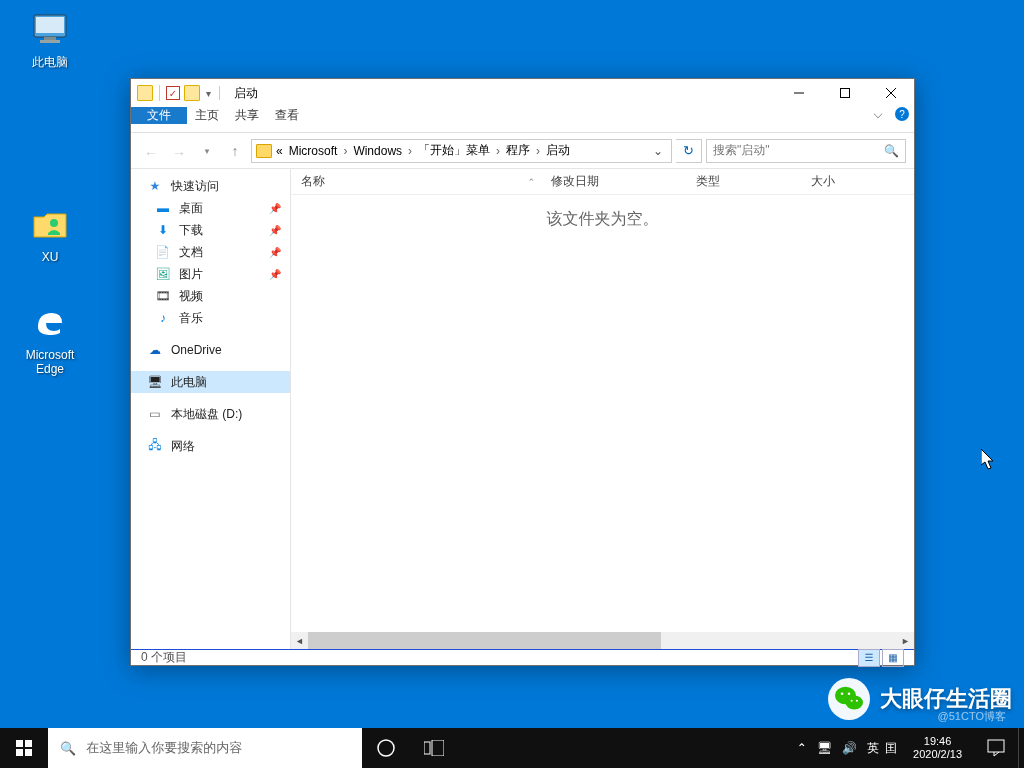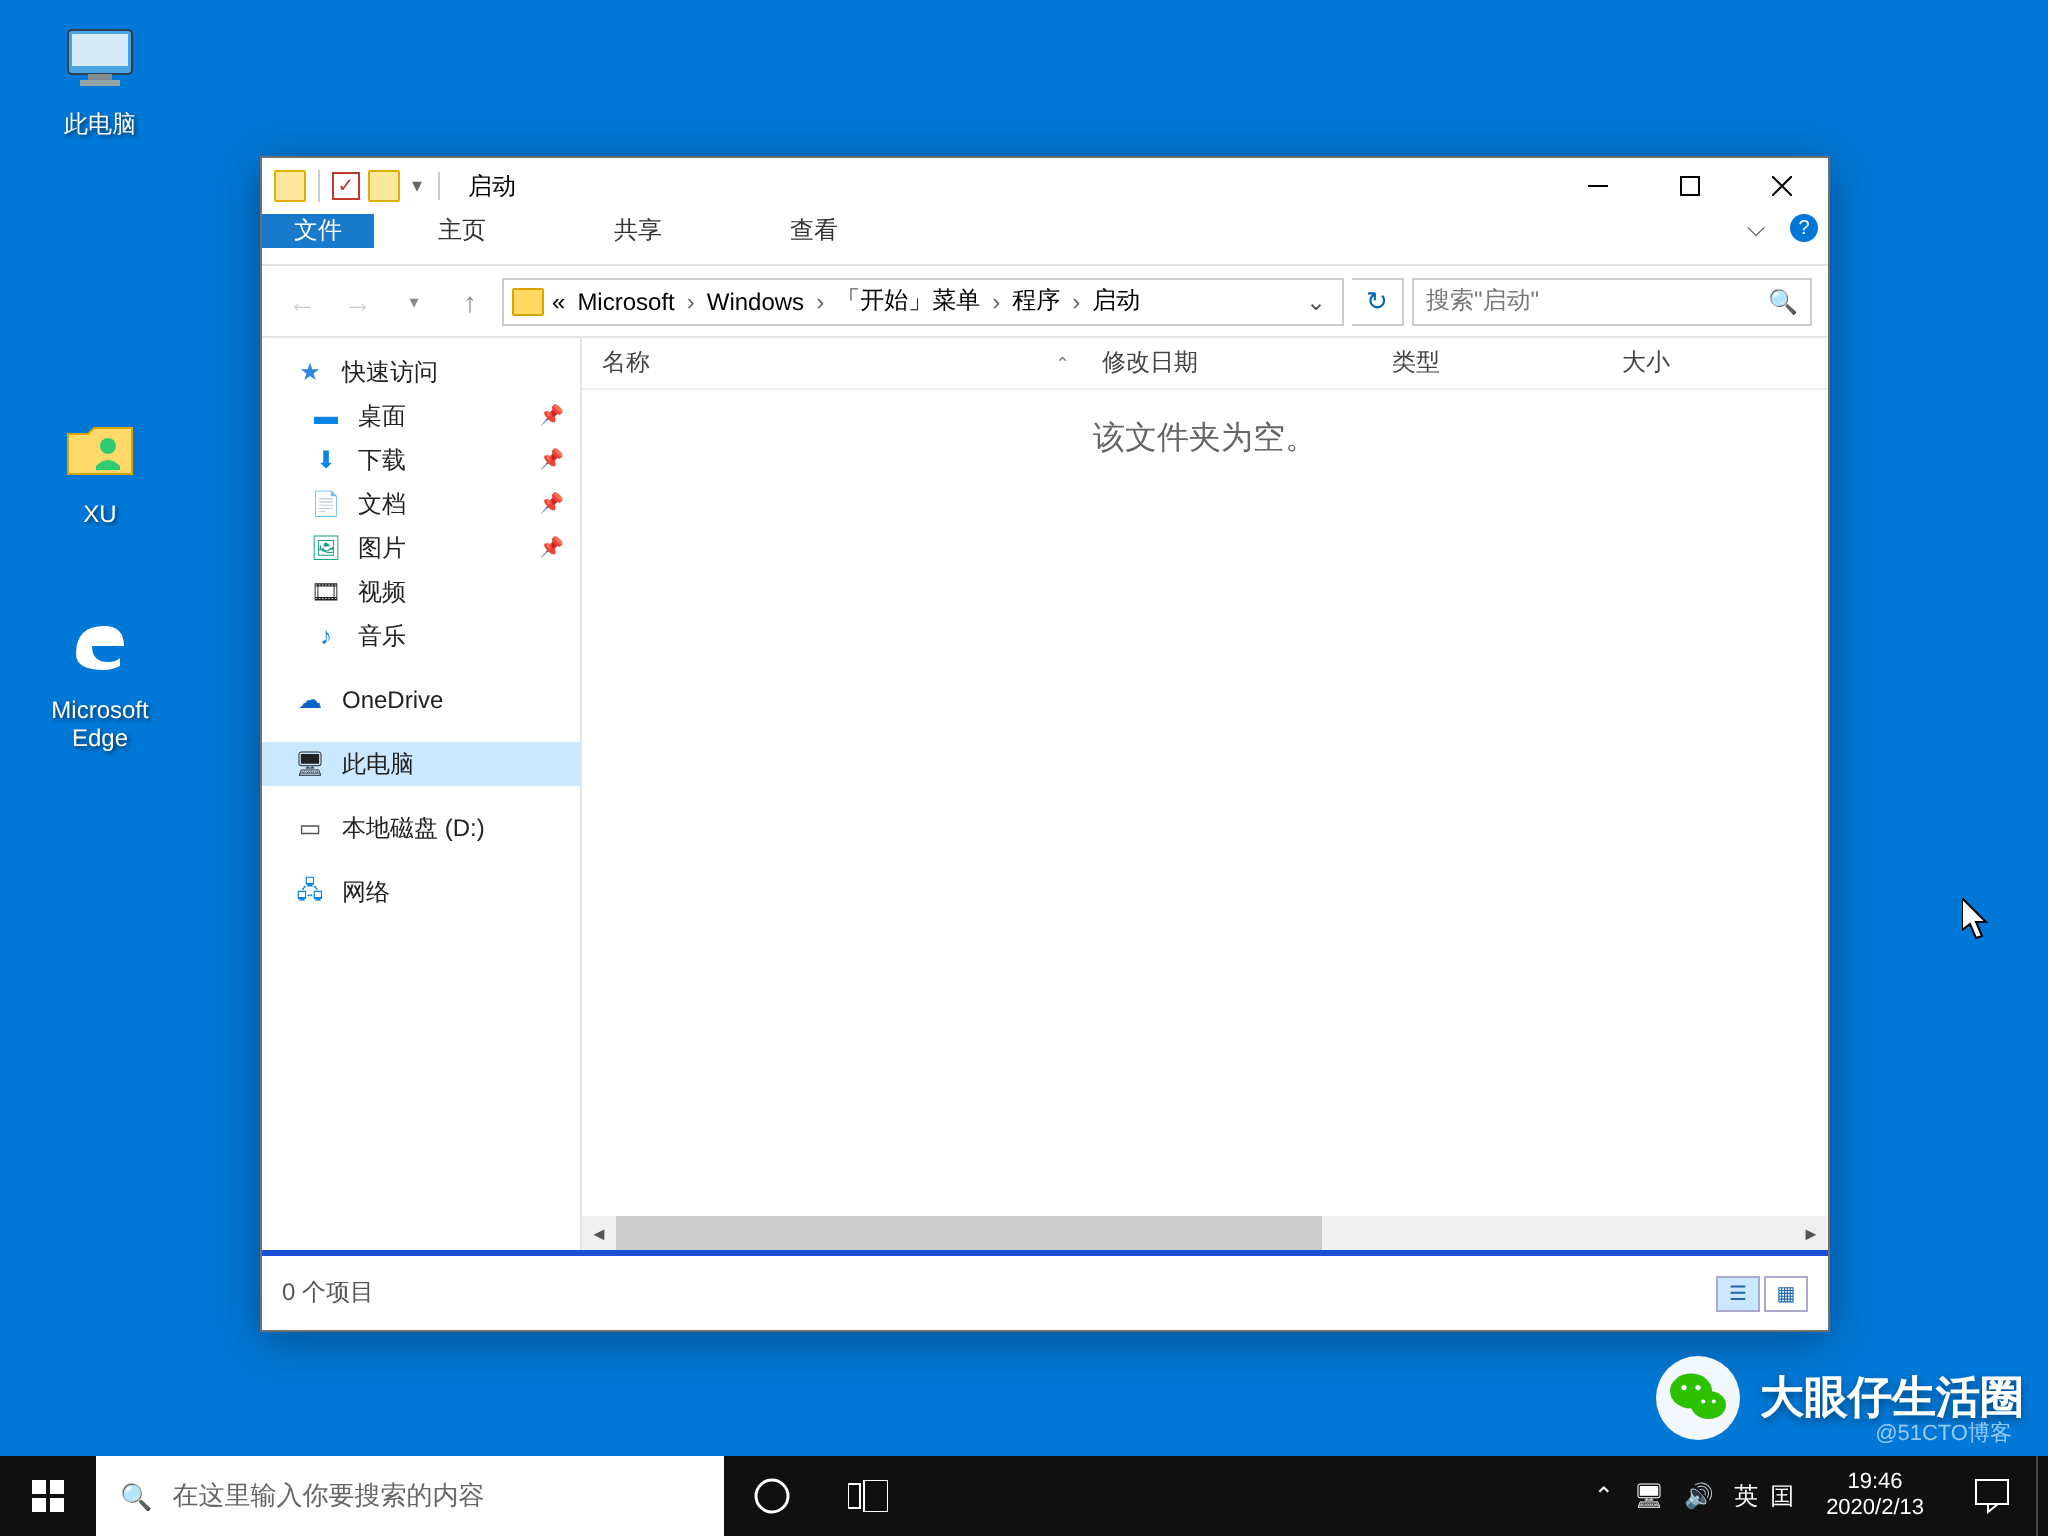--- a/index.html
+++ b/index.html
@@ -17,21 +17,21 @@
 .titlebar .qat { display:flex; align-items:center; gap:4px; padding-left:6px; }
 .titlebar .qat .folder-mini { width:16px; height:16px; background:#ffe89e; border:1px solid #e0b000; border-radius:1px; }
 .titlebar .qat .check { width:14px; height:14px; border:1px solid #c0392b; color:#c0392b; font-size:10px; display:flex; align-items:center; justify-content:center; }
 .titlebar .qat .sep { font-size:10px; color:#666; padding:0 2px; }
 .titlebar .title-text { margin-left: 8px; font-size: 12px; color: #000; }
 .titlebar .win-controls { margin-left: auto; display: flex; }
 .titlebar .win-controls div { width: 46px; height: 28px; display: flex; align-items: center; justify-content: center; font-size: 12px; color:#000; cursor:pointer; }
 
 .ribbon { height: 26px; display: flex; align-items: flex-start; border-bottom: 1px solid #e1e1e1; font-size: 12px; }
 .ribbon .file-tab { background: #1979ca; color: #fff; padding: 0 16px; display:flex; align-items:center; cursor:pointer; }
-.ribbon .tab { padding: 0 32px; display:flex; align-items:center; color:#333; cursor:pointer; }
+.ribbon .tab { padding: 0 8px; display:flex; align-items:center; color:#333; cursor:pointer; }
 .ribbon .spacer { flex:1; }
 .ribbon .expand { width:24px; display:flex; align-items:center; justify-content:center; color:#555; cursor:pointer; }
 .ribbon .help { width:24px; display:flex; align-items:center; justify-content:center; cursor:pointer; }
 .help-circle { width:14px; height:14px; border-radius:50%; background:#0078d7; color:#fff; font-size:10px; display:flex; align-items:center; justify-content:center; }
 
 .addressbar { height: 36px; display:flex; align-items:center; gap:4px; padding: 0 8px; border-bottom: 1px solid #e5e5e5; }
 .nav-btn { width:24px; height:24px; display:flex; align-items:center; justify-content:center; color:#888; cursor:pointer; font-size:14px; }
 .nav-btn.disabled { color:#ccc; }
 .breadcrumb { flex:1; height:24px; border:1px solid #ccc; display:flex; align-items:center; font-size:12px; padding:0 4px; gap:2px; overflow:hidden; }
 .breadcrumb .folder-ico { width:16px; height:14px; background:#ffd866; border:1px solid #d9a400; border-radius:1px; flex-shrink:0; }
@@ -58,21 +58,21 @@
 .col-headers .col.date { width:145px; }
 .col-headers .col.type { width:115px; }
 .col-headers .col.size { flex:1; }
 .col-headers .sort { font-size:9px; color:#888; margin-left:auto; margin-right:6px; }
 .empty { flex:1; display:flex; justify-content:center; padding-top:14px; font-size:16px; color:#666; }
 .hscroll { height:17px; background:#f0f0f0; display:flex; align-items:center; }
 .hscroll .arrow { width:17px; height:17px; display:flex; align-items:center; justify-content:center; font-size:9px; color:#555; cursor:pointer; background:#f0f0f0; }
 .hscroll .track { flex:1; height:17px; background:#f0f0f0; position:relative; }
 .hscroll .thumb { position:absolute; left:0; top:0; height:17px; width:60%; background:#cdcdcd; }
 
-.statusbar { height:40px; border-top:3px solid #1d4ed8; display:flex; align-items:center; font-size:12px; color:#555; padding:0 10px; }
+.statusbar { height:16px; border-top:1px solid #1d4ed8; display:flex; align-items:center; font-size:12px; color:#555; padding:0 10px; }
 .statusbar .views { margin-left:auto; display:flex; gap:2px; }
 .statusbar .view-btn { width:22px; height:18px; border:1px solid #aac; display:flex; align-items:center; justify-content:center; font-size:10px; cursor:pointer; color:#2266aa; }
 .statusbar .view-btn.active { background:#cce8ff; }
 
 
 .cursor { position:absolute; left:981px; top:449px; pointer-events:none; }
 
 
 .watermark { position:absolute; right:12px; bottom:48px; display:flex; align-items:center; gap:10px; color:#fff; }
 .watermark .wechat { width:42px; height:42px; }

